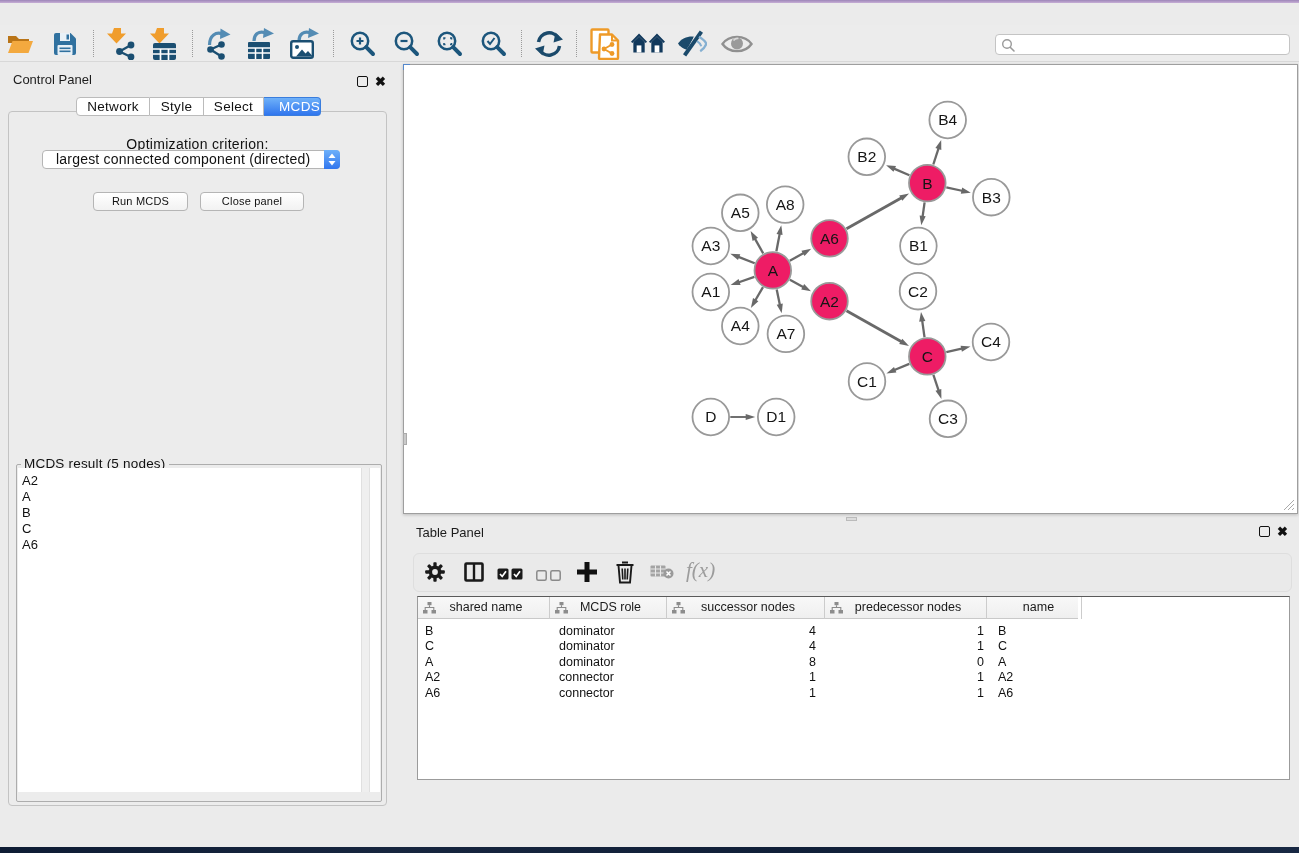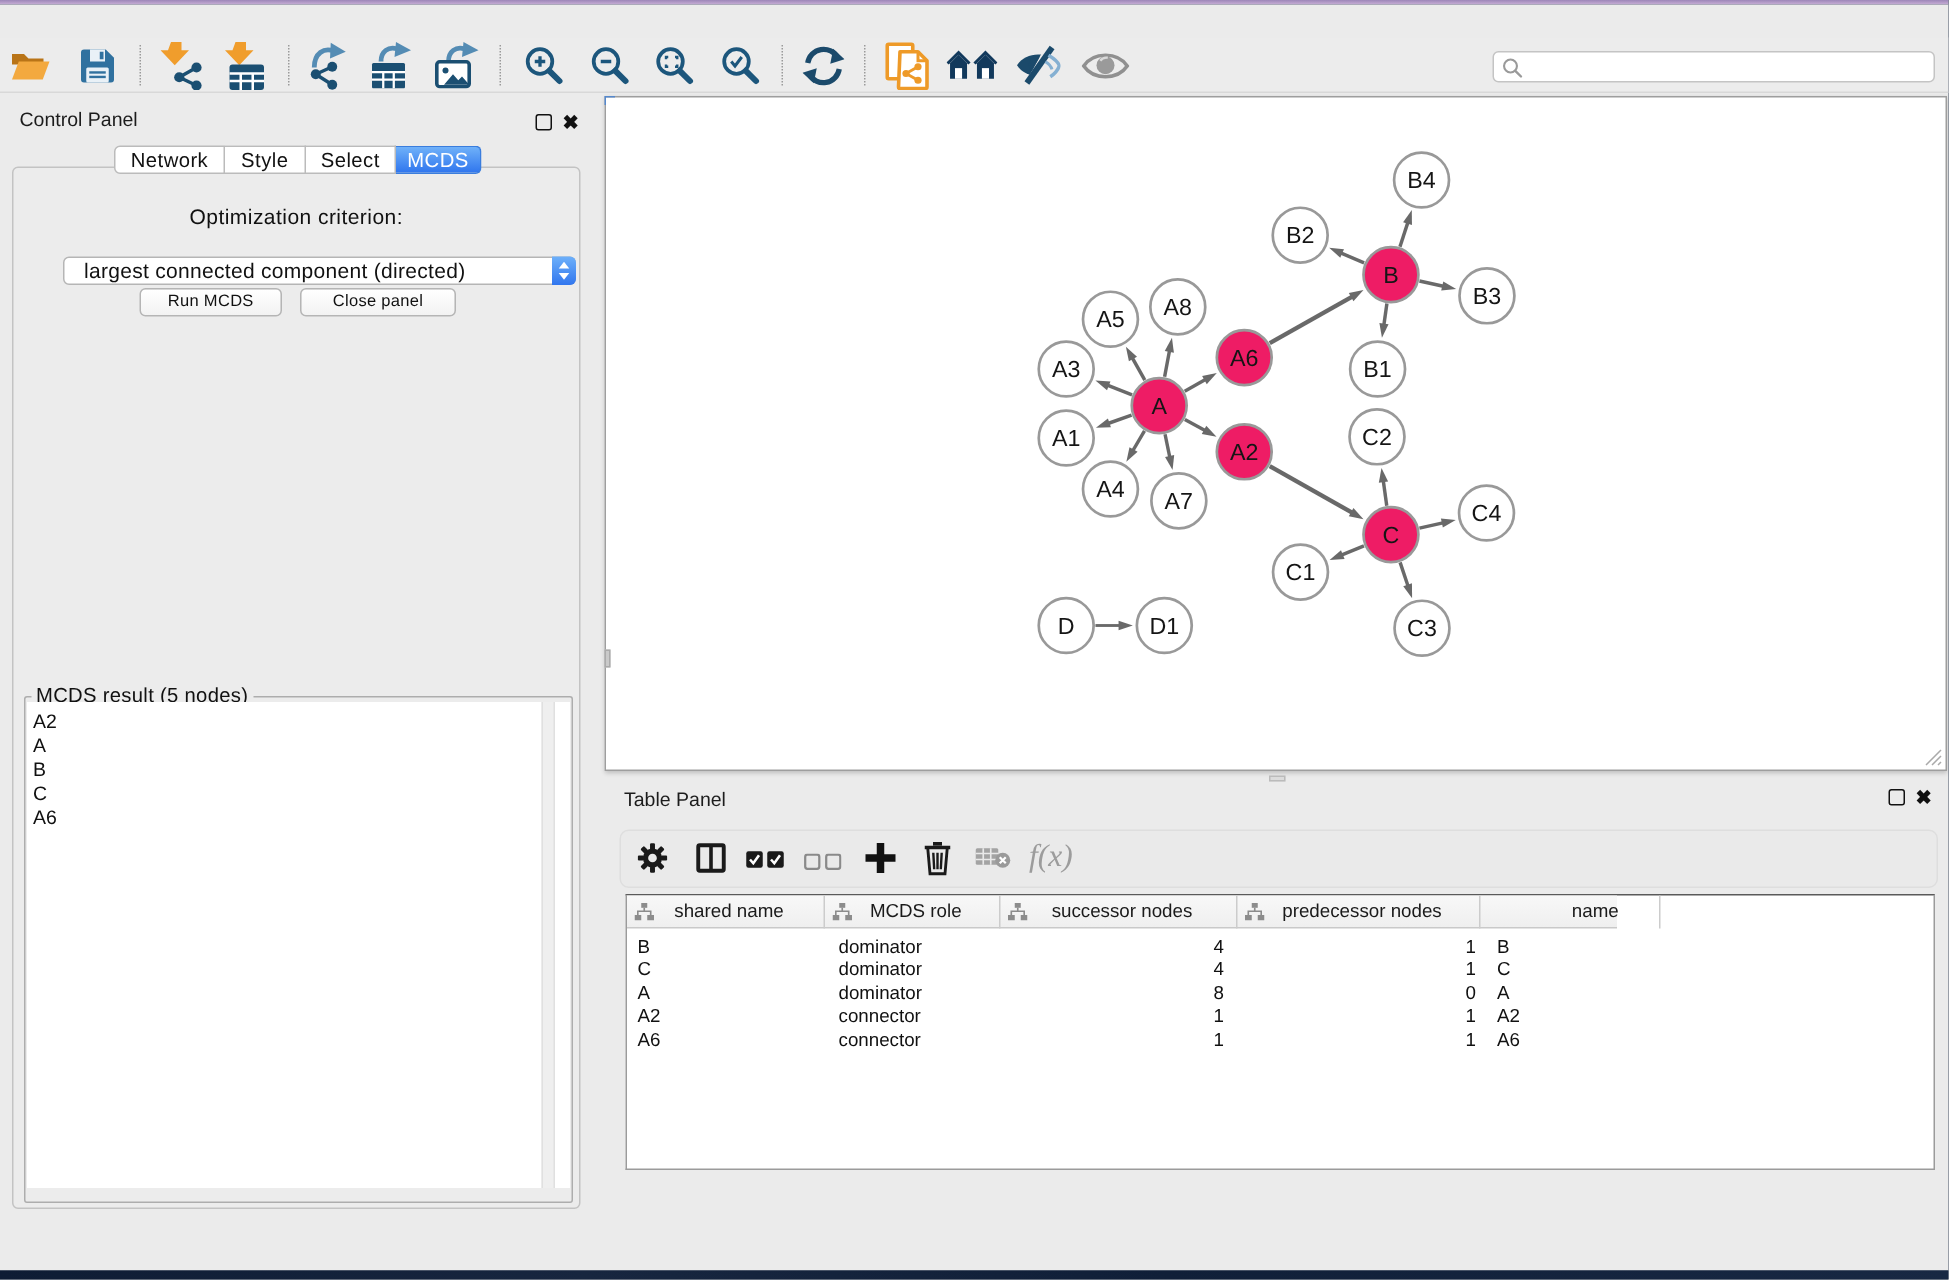--- a/index.html
+++ b/index.html
@@ -26,25 +26,25 @@
 #search { position:absolute; left:995px; top:9px; width:295px; height:21px; background:#fff; border:1px solid #c4c4c4; border-radius:4px; }
 #search svg { position:absolute; left:5px; top:3px; }
 
 #cpTitle { left:13px; top:69px; font-size:13px; color:#1c1c1c; }
 .winbtns { position:absolute; display:flex; gap:7px; }
 .sqbtn { width:11px; height:11px; border:1.6px solid #111; border-radius:2px; }
 .xbtn { font-size:13px; font-weight:bold; color:#111; line-height:11px; }
 #cpTabs { left:76px; top:93.5px; height:19px; display:flex; font-size:13.5px; letter-spacing:0.3px; }
 #cpTabs .tab { background:#fff; border:1px solid #bbb; border-left:none; line-height:17px; color:#111; text-align:center; }
 #cpTabs .tab:first-child { border-left:1px solid #bbb; border-radius:4px 0 0 4px; }
-#cpTabs .tab.last { border-radius:0 4px 4px 0; }
+#cpTabs .tab.last { border-radius:0 4px 4px 0;text-align:right; }
 #cpTabs .tab.sel { background:linear-gradient(#6fb1f9,#3076ee); color:#fff; border-color:#3a7ddd; }
 #cpPane { left:8px; top:108px; width:379px; height:695px; border:1px solid #c3c3c3; border-radius:4px; background:#ececec; }
 #optLabel { left:0; top:132.5px; width:395px; text-align:center; font-size:14px; letter-spacing:0.3px; color:#111; }
-#dropdown { left:42px; top:168px; width:342px; height:19px; background:#fff; border:1px solid #b5b5b5; border-radius:4px; font-size:14px; letter-spacing:0.2px; color:#111; line-height:17px; padding-left:13px; }
+#dropdown { left:42px; top:147px; width:298px; height:19px; background:#fff; border:1px solid #b5b5b5; border-radius:4px; font-size:14px; letter-spacing:0.2px; color:#111; line-height:17px; padding-left:13px; }
 #dropStep { right:-1px; top:-1px; width:16px; height:19px; background:linear-gradient(#6db0fa,#3176ee); border-radius:0 4px 4px 0; }
 .btn { position:absolute; height:19px; background:linear-gradient(#ffffff,#f2f2f2); border:1px solid #b5b5b5; border-radius:4px; font-size:11px; color:#111; text-align:center; line-height:17px; letter-spacing:0.2px; }
 #groupBox { left:16px; top:461px; width:366px; height:338px; border:1px solid #adadad; border-radius:2px; }
 #groupLabel { left:21px; top:453px; background:#ececec; padding:0 3px; font-size:13.5px; letter-spacing:0.2px; color:#111; }
 #mcdsList { left:18px; top:464.5px; width:362px; height:324px; background:#fff; font-size:13px; color:#111; line-height:16px; padding:5px 0 0 4px; }
 #mcdsScroll { right:10px; top:0px; width:9px; height:324px; background:#efefef; border-left:1px solid #e0e0e0; border-right:1px solid #e0e0e0; }
 
 #statusbar { left:0; top:812px; width:1299px; height:32px; background:#ededed; border-top:1px solid #cfcfcf; }
 #listBtn { position:absolute; left:10px; top:6px; width:27px; height:24px; background:linear-gradient(#fff,#f0f0f0); border:1px solid #9a9a9a; border-radius:2px; }
 #memBtn { position:absolute; left:1214.5px; top:7px; width:74px; height:23px; background:linear-gradient(#fff,#f3f3f3); border:1px solid #9a9a9a; border-radius:1px; font-size:12px; color:#111; }
@@ -462,21 +462,21 @@
           <svg style="position:absolute;left:5px;top:5px" width="13" height="12" viewBox="0 0 13 12">
             <g fill="#8c8c8c">
               <rect x="4.5" y="0" width="4" height="3.2"></rect>
               <rect x="0" y="8" width="4.5" height="3.5"></rect>
               <rect x="8.5" y="8" width="4.5" height="3.5"></rect>
               <path d="M6.5,3.2 V5.5 M2.2,8 V5.5 H10.8 V8" stroke="#8c8c8c" stroke-width="1.1" fill="none"></path>
             </g>
           </svg>
           <div class="hlabel">predecessor nodes</div>
         </div>
-      <div class="hcell" style="left:598px;width:91px">
+      <div class="hcell" style="left:573px;width:91px">
           <div class="hlabel">name</div>
         </div>
     </div>
       <div class="rowtext" style="left:7px;top:26.8px">B</div>
       <div class="rowtext" style="left:141px;top:26.8px">dominator</div>
       <div class="rowtext" style="left:298px;top:26.8px;width:100px;text-align:right">4</div>
       <div class="rowtext" style="left:466px;top:26.8px;width:100px;text-align:right">1</div>
       <div class="rowtext" style="left:580px;top:26.8px">B</div>
       <div class="rowtext" style="left:7px;top:42.3px">C</div>
       <div class="rowtext" style="left:141px;top:42.3px">dominator</div>

